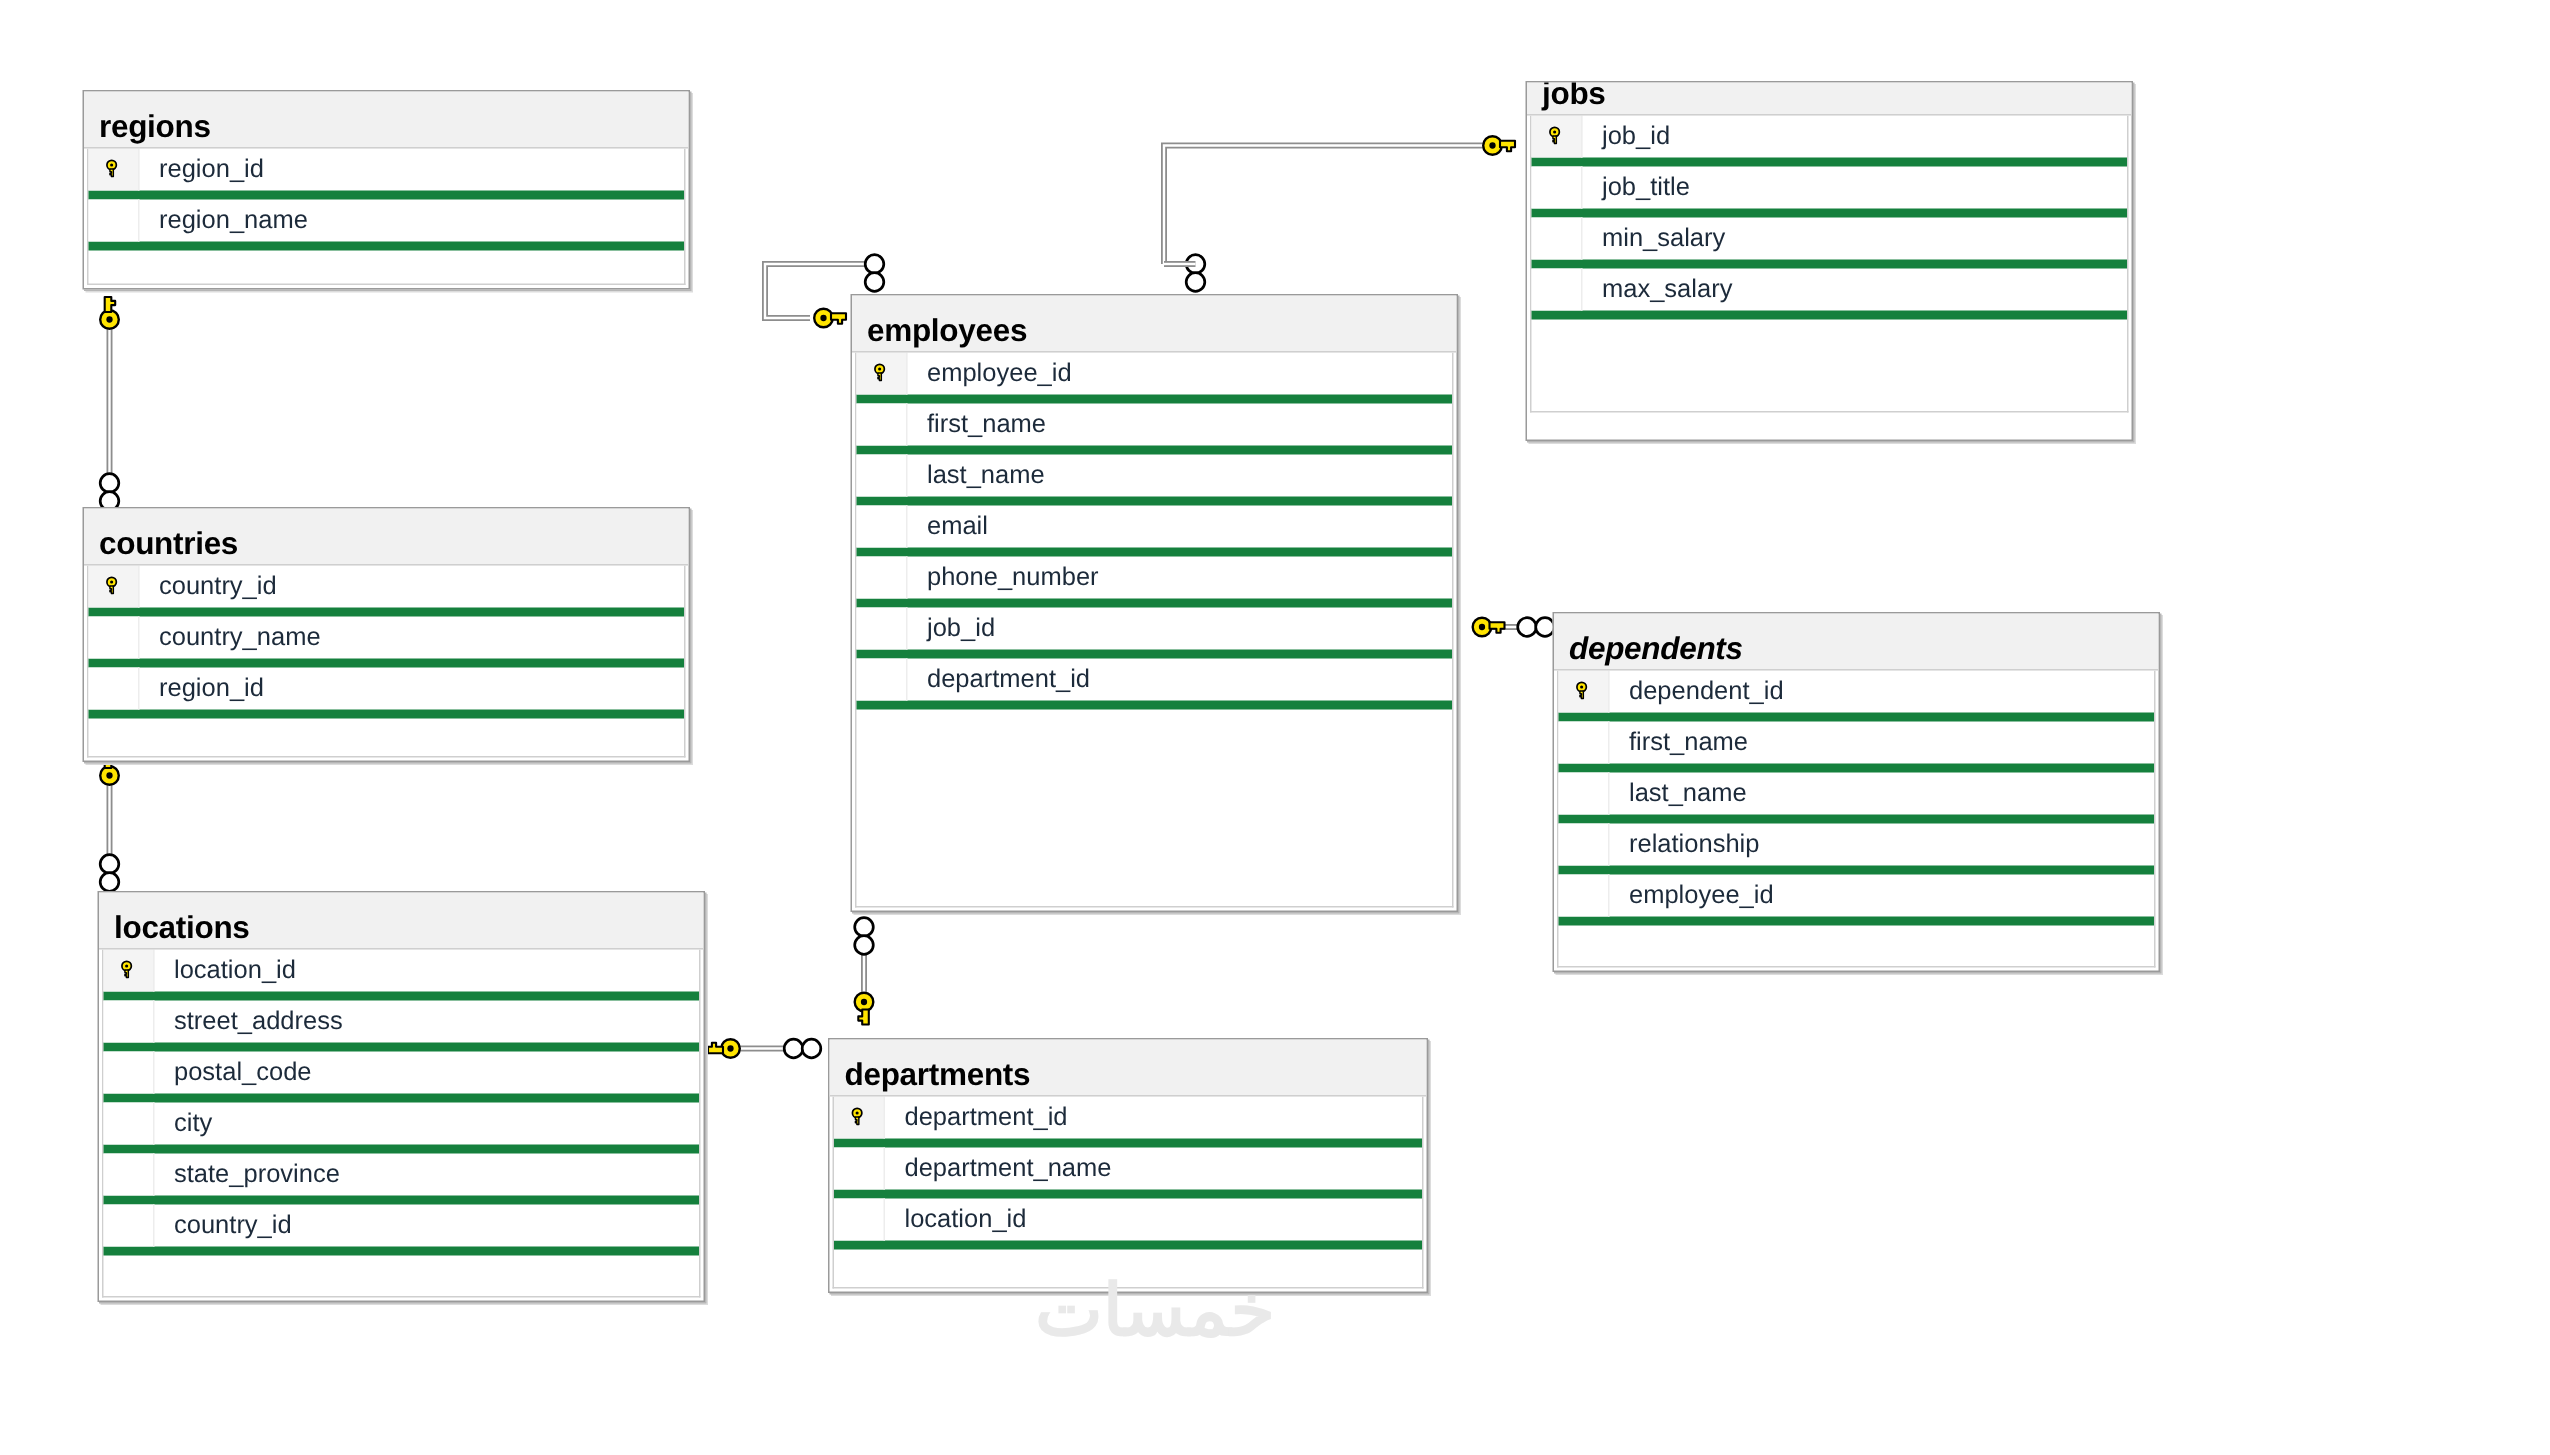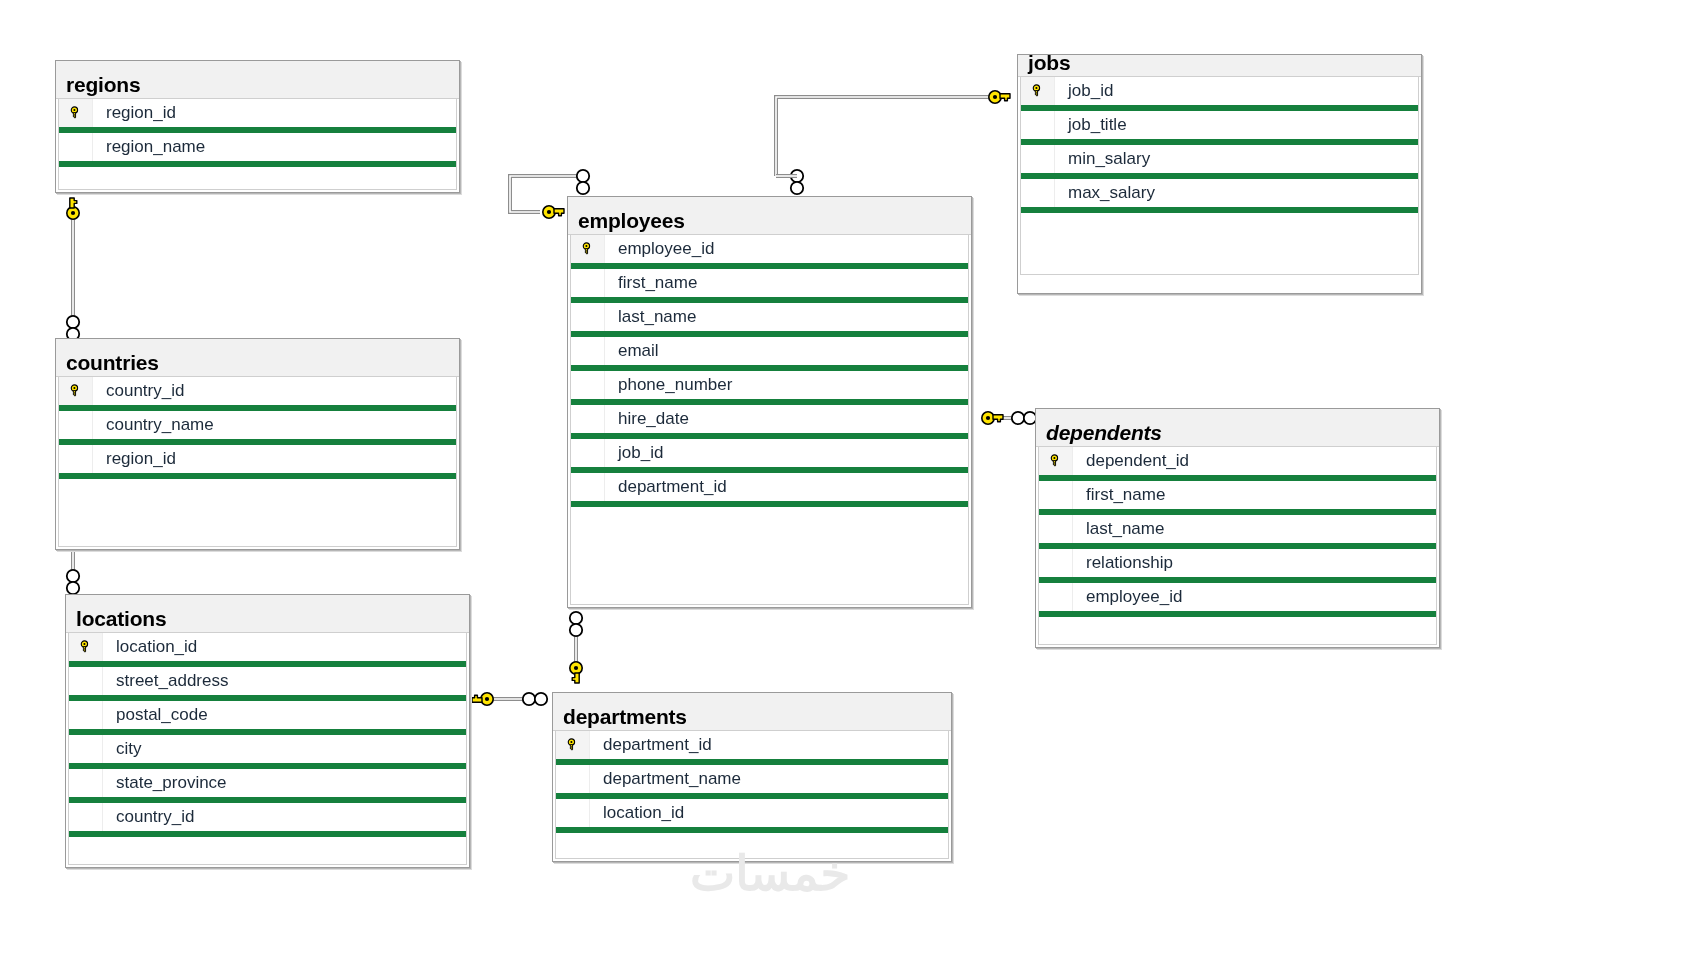--- a/index.html
+++ b/index.html
@@ -221,21 +221,21 @@
               </svg>
             </div>
             <div class="attr-name">region_id</div>
           </div>
           <div class="attr-row">
             <div class="attr-keycell"></div>
             <div class="attr-name">region_name</div>
           </div>
         </div>
       </div>
-      <div class="entity" style="left: 55px; top: 338px; width: 405px; height: 212px;">
+      <div class="entity" style="left: 55px; top: 338px; width: 405px; height: 170px;">
         <div class="entity-header" style="height: 38px;">
           <div class="entity-title">countries</div>
         </div>
         <div class="entity-body">
           <div class="attr-row is-pk">
             <div class="attr-keycell">
               <svg class="key-glyph" viewBox="0 0 16 16" aria-hidden="true">
                 <circle cx="6.2" cy="4.6" r="3.6" fill="#ffe400" stroke="#000" stroke-width="1.3"></circle>
                 <circle cx="6.2" cy="4.6" r="1.2" fill="#000"></circle>
                 <path d="M4.9 7.6 L7.5 7.6 L7.5 13.4 L6.0 13.4 L6.0 12.0 L4.9 12.0 L4.9 10.8 L6.0 10.8 L6.0 9.6 L4.9 9.6 Z" fill="#ffe400" stroke="#000" stroke-width="1.1" stroke-linejoin="round"></path>
@@ -316,24 +316,20 @@
           <div class="attr-row">
             <div class="attr-keycell"></div>
             <div class="attr-name">email</div>
           </div>
           <div class="attr-row">
             <div class="attr-keycell"></div>
             <div class="attr-name">phone_number</div>
           </div>
           <div class="attr-row">
             <div class="attr-keycell"></div>
-            <div class="attr-name">hire_date</div>
-          </div>
-          <div class="attr-row">
-            <div class="attr-keycell"></div>
             <div class="attr-name">job_id</div>
           </div>
           <div class="attr-row">
             <div class="attr-keycell"></div>
             <div class="attr-name">department_id</div>
           </div>
         </div>
       </div>
       <div class="entity" style="left: 1017px; top: 54px; width: 405px; height: 240px;">
         <div class="entity-header" style="height: 22px;">

